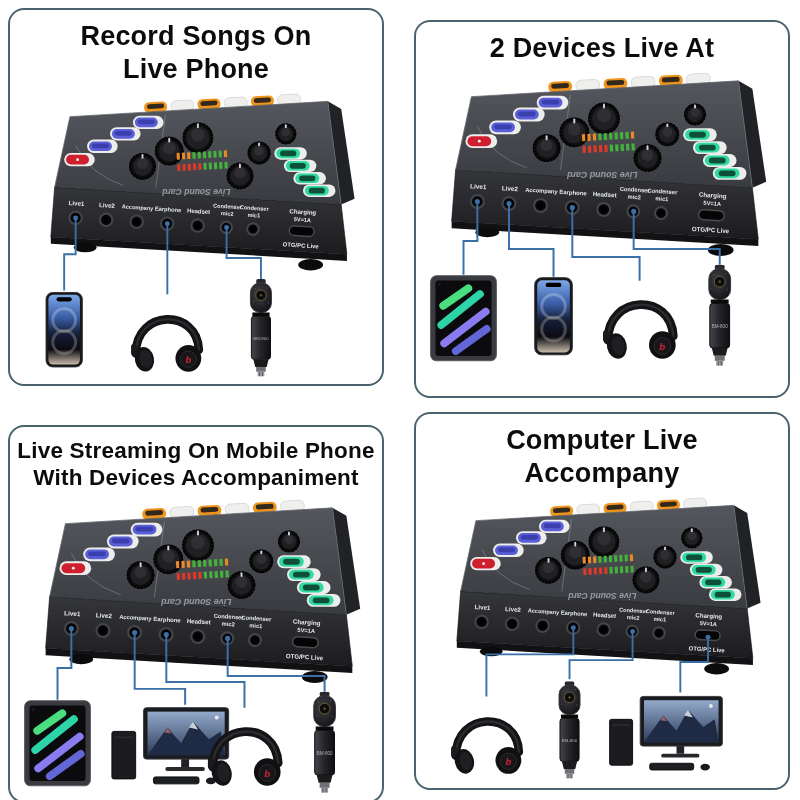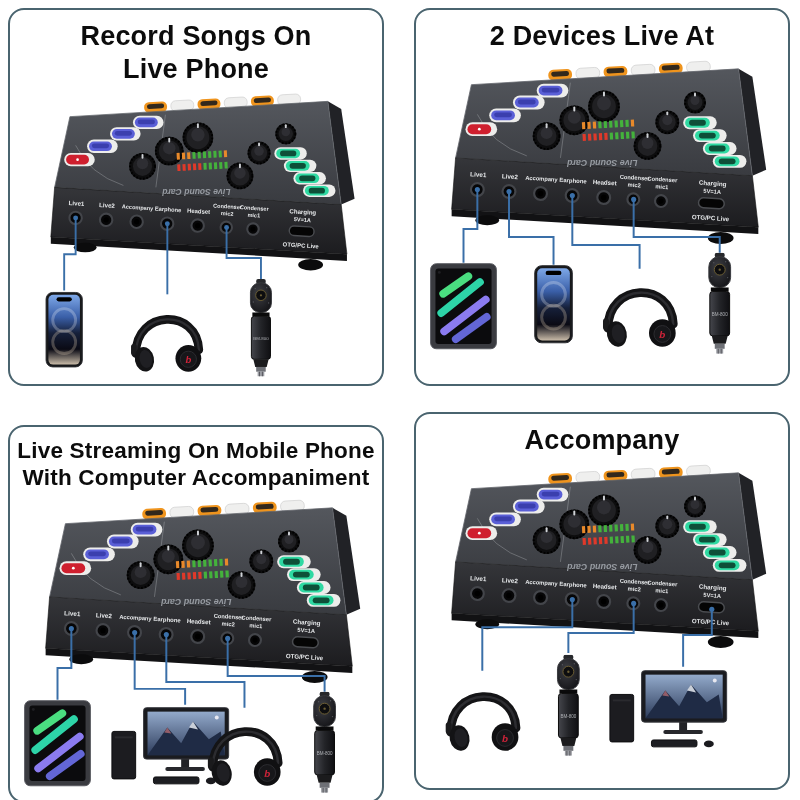--- a/index.html
+++ b/index.html
@@ -333,21 +333,21 @@
       <circle cx="156" cy="142" r="2.6"></circle>
       <path d="M218,146 L218,178 L254,178 L254,200"></path>
       <circle cx="218" cy="146" r="2.6"></circle>
     </g>
     <use href="#dev-phone" x="28" y="213" width="40" height="80"></use>
     <use href="#dev-headphones" x="110" y="218" width="90" height="84"></use>
     <use href="#dev-mic" x="236" y="200" width="36" height="102"></use>
   </svg>
 </div>
 
-<div class="panel" style="left:414px;top:8px">
+<div class="panel" style="left:414px;top:20px">
   <div class="panel-title t-big">
     <div>2 Devices Live At</div>
   </div>
   <svg class="scene" viewBox="0 0 372 310" preserveAspectRatio="xMidYMin meet">
     <use href="#mixer-graphic" x="14" y="4"></use>
     <g class="lines">
       <path d="M60,136 L60,176 L46,176 L46,210"></path>
       <circle cx="60" cy="136" r="2.6"></circle>
       <path d="M92,138 L92,184 L137,184 L137,212"></path>
       <circle cx="92" cy="138" r="2.6"></circle>
@@ -359,21 +359,21 @@
     <use href="#dev-tablet" x="11" y="210" width="70" height="88"></use>
     <use href="#dev-phone" x="117" y="212" width="40" height="80"></use>
     <use href="#dev-headphones" x="179" y="216" width="90" height="84"></use>
     <use href="#dev-mic" x="287" y="200" width="36" height="102"></use>
   </svg>
 </div>
 
 <div class="panel" style="left:8px;top:425px">
   <div class="panel-title t-small">
     <div>Live Streaming On Mobile Phone</div>
-    <div>With Computer Accompaniment</div>
+    <div>With Devices Accompaniment</div>
   </div>
   <svg class="scene" viewBox="0 0 372 310" preserveAspectRatio="xMidYMin meet">
     <use href="#mixer-graphic" x="14" y="4"></use>
     <g class="lines">
       <path d="M60,136 L60,176 L46,176 L46,208"></path>
       <circle cx="60" cy="136" r="2.6"></circle>
       <path d="M124,140 L124,197 L175,197 L175,213"></path>
       <circle cx="124" cy="140" r="2.6"></circle>
       <path d="M156,142 L156,190 L235,190 L235,216"></path>
       <circle cx="156" cy="142" r="2.6"></circle>
@@ -382,20 +382,21 @@
     </g>
     <use href="#dev-tablet" x="11" y="208" width="70" height="88"></use>
     <use href="#dev-computer" x="99" y="214" width="124" height="84"></use>
     <use href="#dev-headphones" x="190" y="216" width="90" height="84"></use>
     <use href="#dev-mic" x="298" y="200" width="36" height="102"></use>
   </svg>
 </div>
 
 <div class="panel" style="left:414px;top:412px">
   <div class="panel-title t-big">
+    <div>Computer Live</div>
     <div>Accompany</div>
   </div>
   <svg class="scene" viewBox="0 0 372 310" preserveAspectRatio="xMidYMin meet">
     <use href="#mixer-graphic" x="14" y="4"></use>
     <g class="lines">
       <path d="M156,142 L156,170 L65,170 L65,214"></path>
       <circle cx="156" cy="142" r="2.6"></circle>
       <path d="M218,146 L218,176 L152,176 L152,196"></path>
       <circle cx="218" cy="146" r="2.6"></circle>
       <path d="M297,152 L297,178 L268,178 L268,210"></path>

